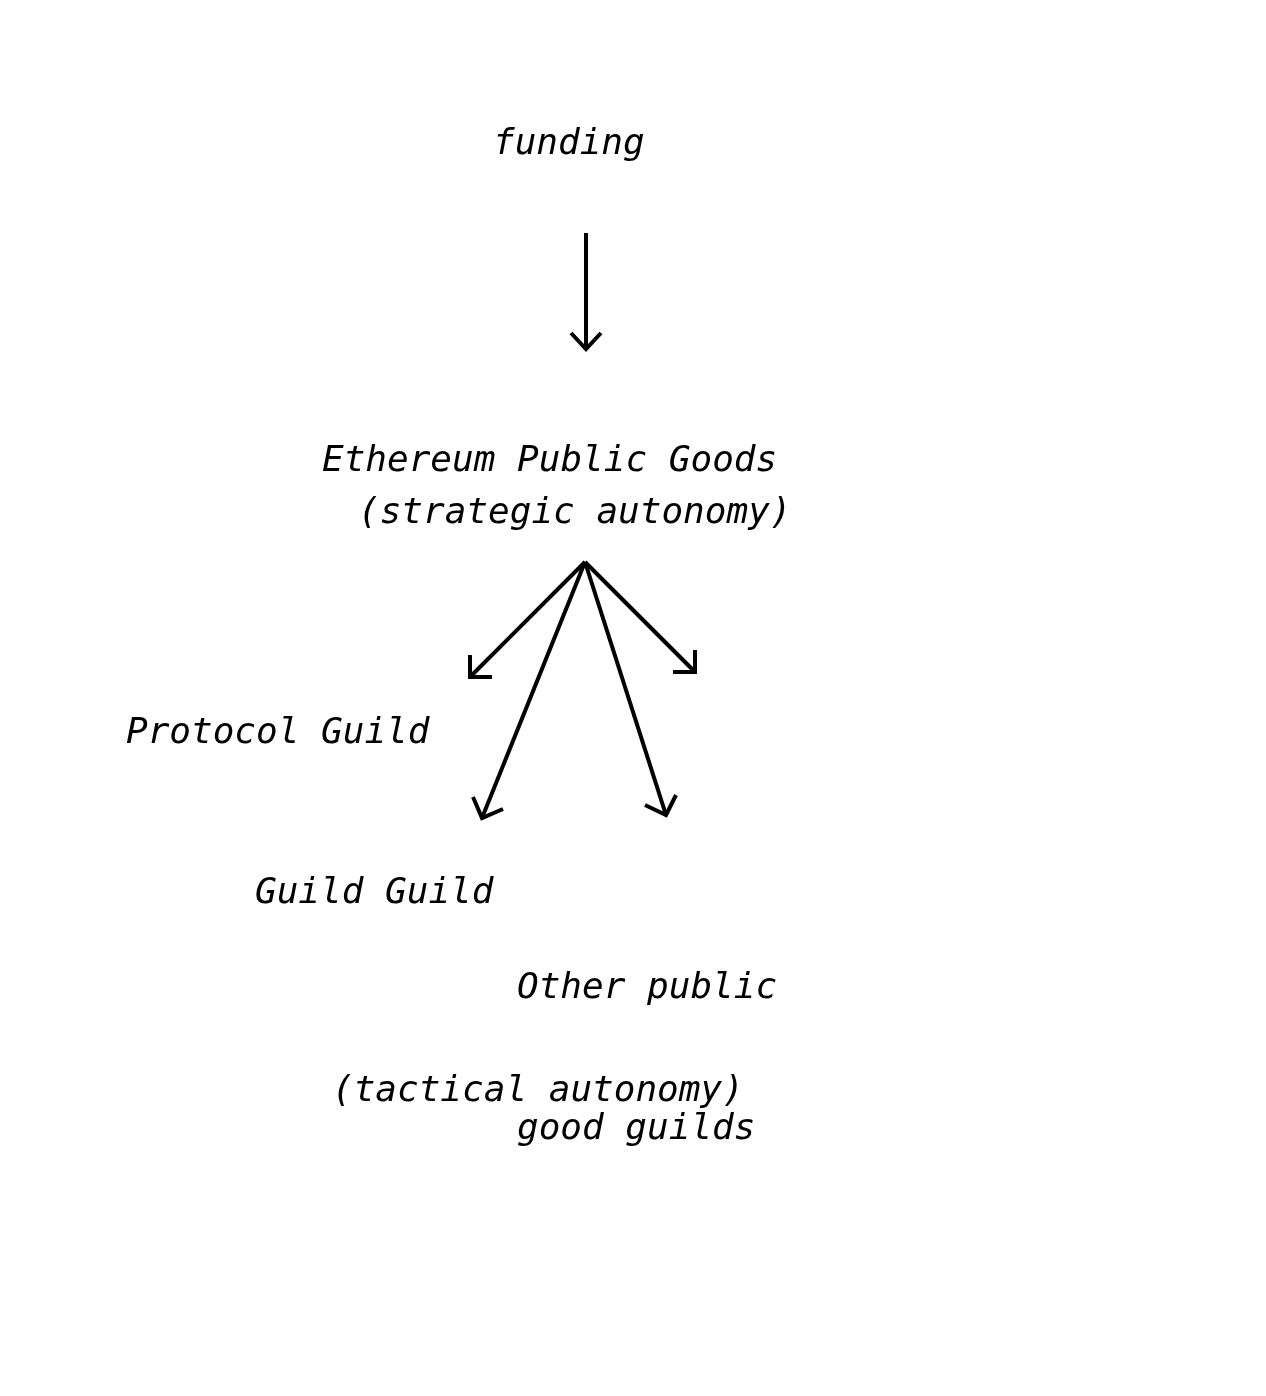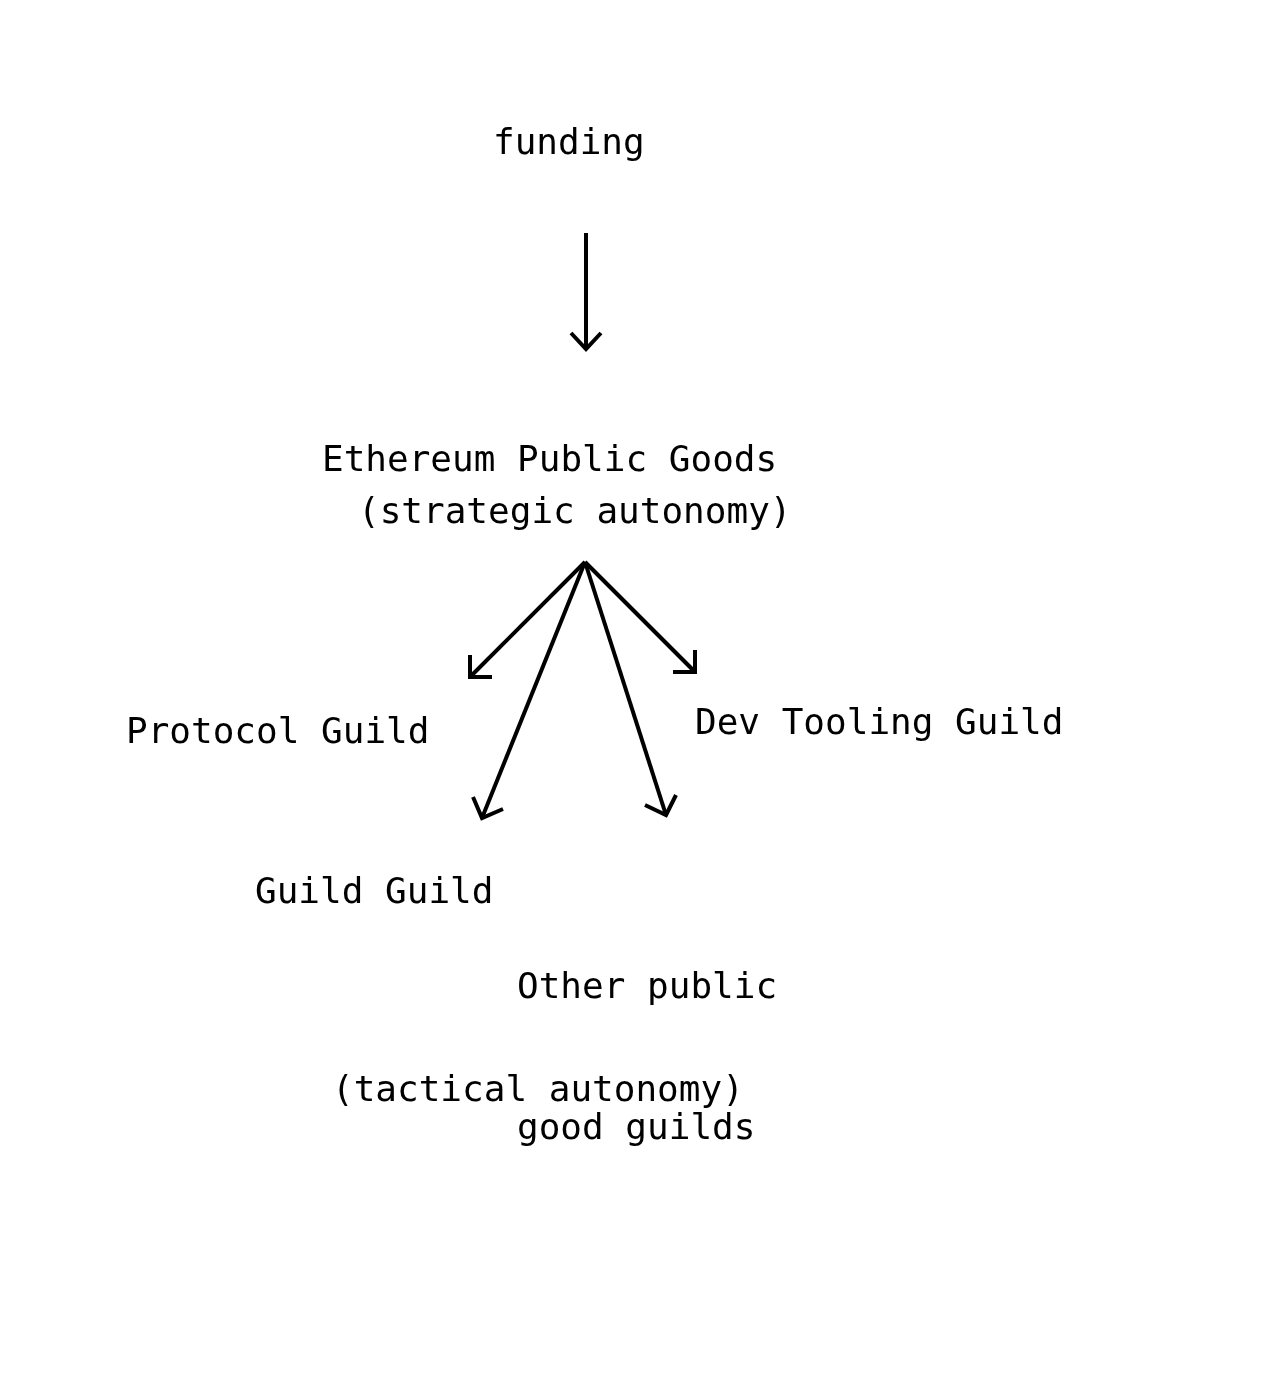--- a/index.html
+++ b/index.html
@@ -8,20 +8,21 @@
     background: #ffffff;
   }
   #canvas {
     position: relative;
     width: 1266px;
     height: 1396px;
     background: #ffffff;
     overflow: hidden;
     font-family: "DejaVu Sans Mono", "Liberation Mono", monospace;
     color: #000000;
+    font-style: italic;
   }
   .label {
     position: absolute;
     font-size: 36px;
     line-height: 1.0;
     white-space: pre;
     color: #000000;
   }
   .label.two-line { line-height: 47px; }
   #edges-svg {
@@ -82,21 +83,20 @@
   </svg>
 
   <div class="label pos-funding">funding</div>
 
   <div class="label pos-epg-title">Ethereum Public Goods</div>
 
   <div class="label pos-epg-sub">(strategic autonomy)</div>
 
   <div class="label pos-protocol">Protocol Guild</div>
 
-  <div class="label pos-devtooling">Dev Tooling Guild</div>
 
   <div class="label pos-guildguild">Guild Guild</div>
 
   <div class="label two-line pos-otherguilds">
     <div>Other public</div>
     <div>good guilds</div>
   </div>
 
   <div class="label pos-tactical">(tactical autonomy)</div>
 

